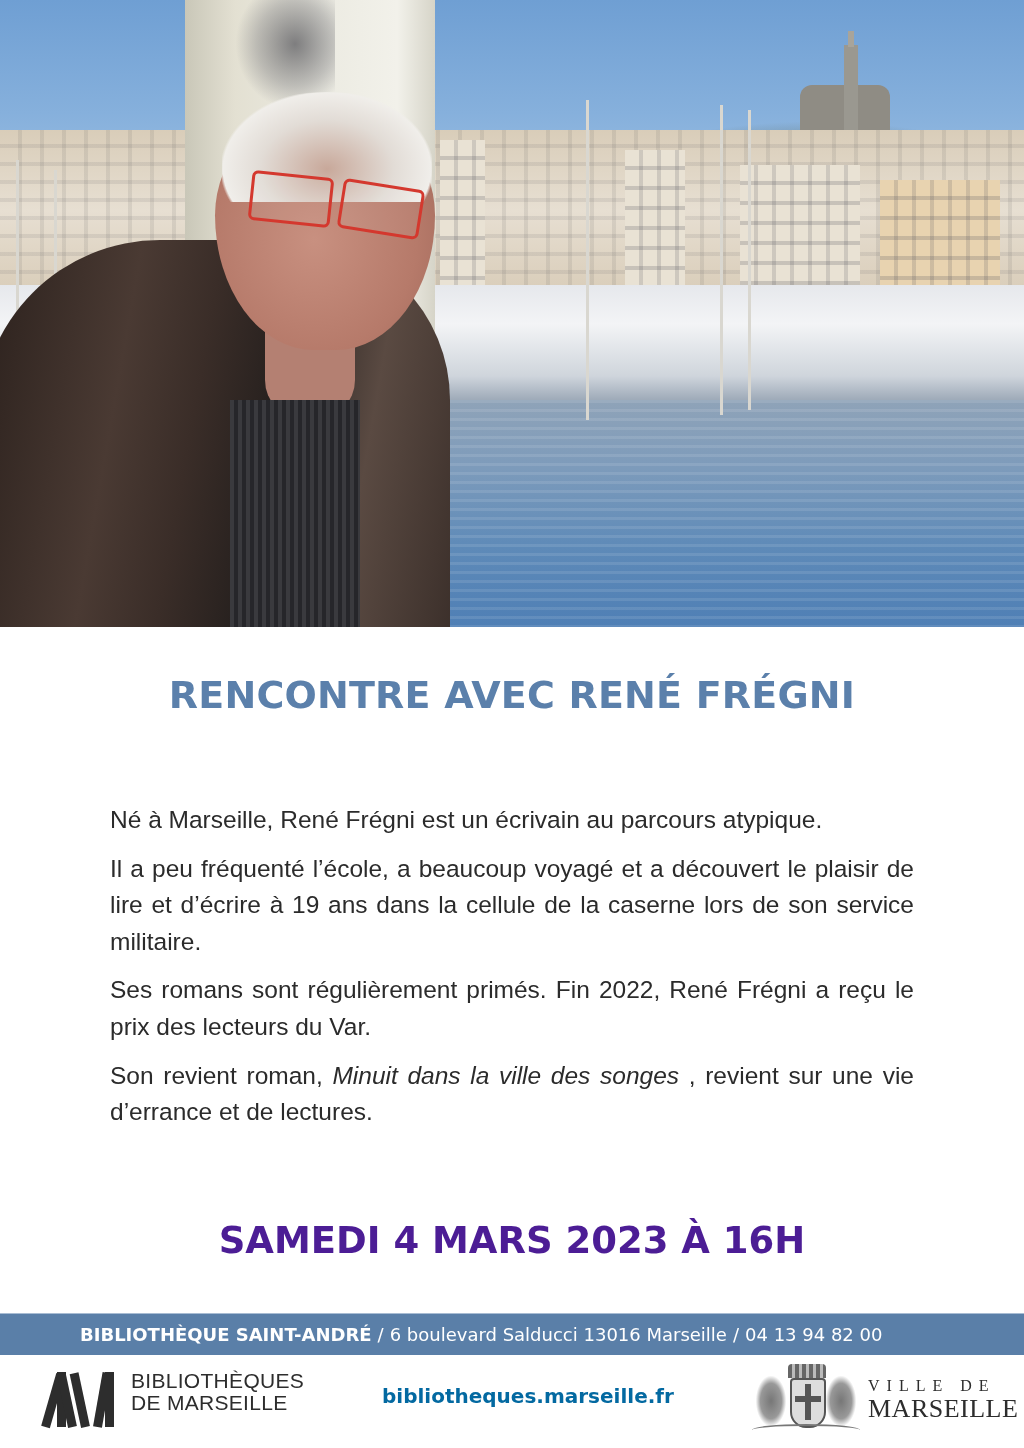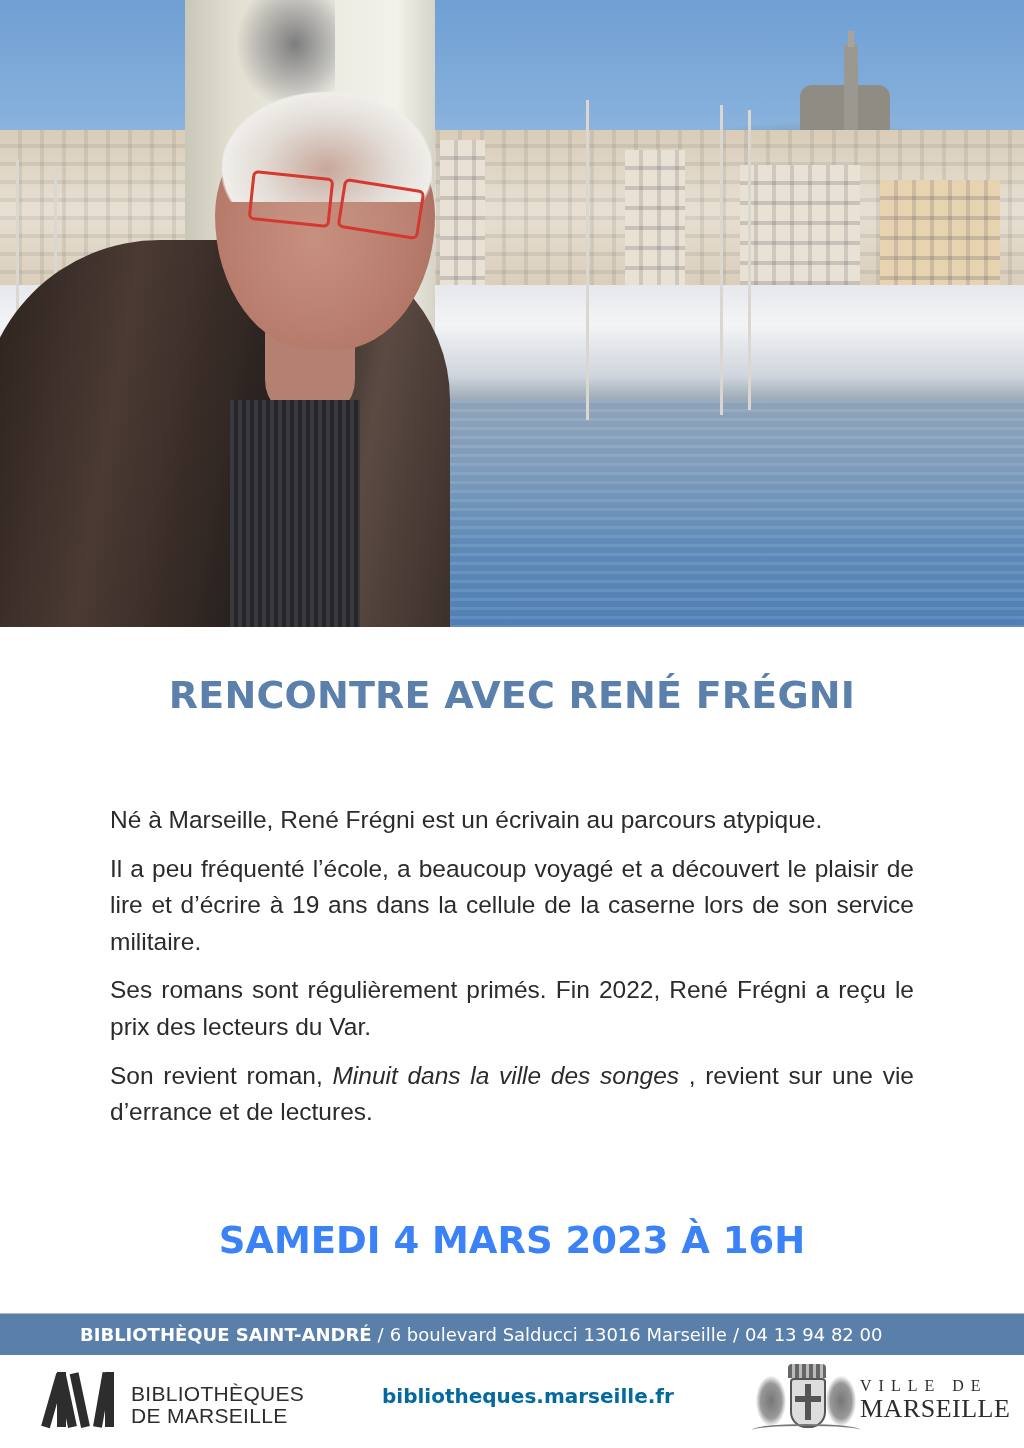--- a/index.html
+++ b/index.html
@@ -51,44 +51,44 @@
   .glasses .l { left:18px; transform:rotate(6deg); }
   .glasses .r { left:108px; top:16px; transform:rotate(9deg); }
 
   
   .title { position:absolute; left:0; width:1024px; top:673px; text-align:center;
     font-family:"DejaVu Sans", sans-serif; font-weight:bold; font-size:38px; color:#5b80ab; letter-spacing:0.2px; margin:0; }
   .body { position:absolute; left:98px; top:790px; width:828px;
     font-family:"Liberation Sans", sans-serif; font-size:24.5px; line-height:36.6px; color:#2b2b2b; text-align:justify; margin:0; }
   .body p { margin:12px; }
   .date { position:absolute; left:0; width:1024px; top:1219px; text-align:center;
-    font-family:"DejaVu Sans", sans-serif; font-weight:bold; font-size:37px; color:#3b82f6; margin:0; }
+    font-family:"DejaVu Sans", sans-serif; font-weight:bold; font-size:37px; color:#4c1d95; margin:0; }
 
   .band { position:absolute; left:0; top:1313px; width:1024px; height:42px; background:#5a7fa8;
     border-top:1px solid #a8bcd3; box-sizing:border-box; display:flex; align-items:center; padding-left:80px;
     font-family:"DejaVu Sans", sans-serif; font-size:18px; color:#ffffff; white-space:nowrap; }
   .band .venue { font-weight:bold; }
   .band .sep { margin:0 6px; }
 
   
-  .logo-bib { position:absolute; left:37px; top:1370px; display:flex; align-items:flex-end; }
+  .logo-bib { position:absolute; left:37px; top:1370px; display:flex; align-items:flex-start; }
   .books { position:relative; width:78px; height:57px; }
   .books span { position:absolute; bottom:0; width:9px; height:55px; background:#2d2d2d; transform-origin:bottom center; }
   .logo-bib-text { margin-left:16px; font-family:"Liberation Sans", sans-serif; font-size:21px; line-height:22px; color:#2d2d2d; letter-spacing:0.3px; }
   .url { position:absolute; left:382px; top:1384px; font-family:"DejaVu Sans", sans-serif; font-weight:bold; font-size:20px; color:#0369a1; }
   .logo-ville { position:absolute; left:752px; top:1360px; display:flex; align-items:center; }
   .crest { width:108px; height:80px; position:relative; }
   .crest .shield { position:absolute; left:38px; top:18px; width:32px; height:46px; border:2px solid #555; border-radius:4px 4px 16px 16px; background:#ddd; }
   .crest .shield:before { content:""; position:absolute; left:13px; top:4px; width:6px; height:36px; background:#555; }
   .crest .shield:after { content:""; position:absolute; left:3px; top:16px; width:26px; height:6px; background:#555; }
   .crest .crown { position:absolute; left:36px; top:4px; width:38px; height:14px; background:repeating-linear-gradient(90deg,#666 0 4px,#bbb 4px 7px); border-radius:4px 4px 0 0; }
   .crest .sup { position:absolute; top:16px; width:30px; height:50px; background:radial-gradient(ellipse, #777 0%, #999 50%, rgba(150,150,150,0) 72%); }
   .crest .sup.l { left:4px; } .crest .sup.r { left:74px; }
   .crest .ribbon { position:absolute; left:0; top:64px; width:108px; height:10px; border-top:2px solid #777; border-radius:50% 50% 0 0; }
-  .ville-text { font-family:"Liberation Serif", serif; color:#2d2d2d; line-height:1; }
+  .ville-text { margin-left:8px; font-family:"Liberation Serif", serif; color:#2d2d2d; line-height:1; }
   .ville-text .l1 { font-size:16px; letter-spacing:7px; display:block; }
   .ville-text .l2 { font-size:26px; display:block; margin-top:2px; letter-spacing:0.5px; }
 </style>
 </head>
 <body>
 
 <div class="photo">
   <div class="hill"></div>
   <div class="basilica">
     <div class="nave"></div>

